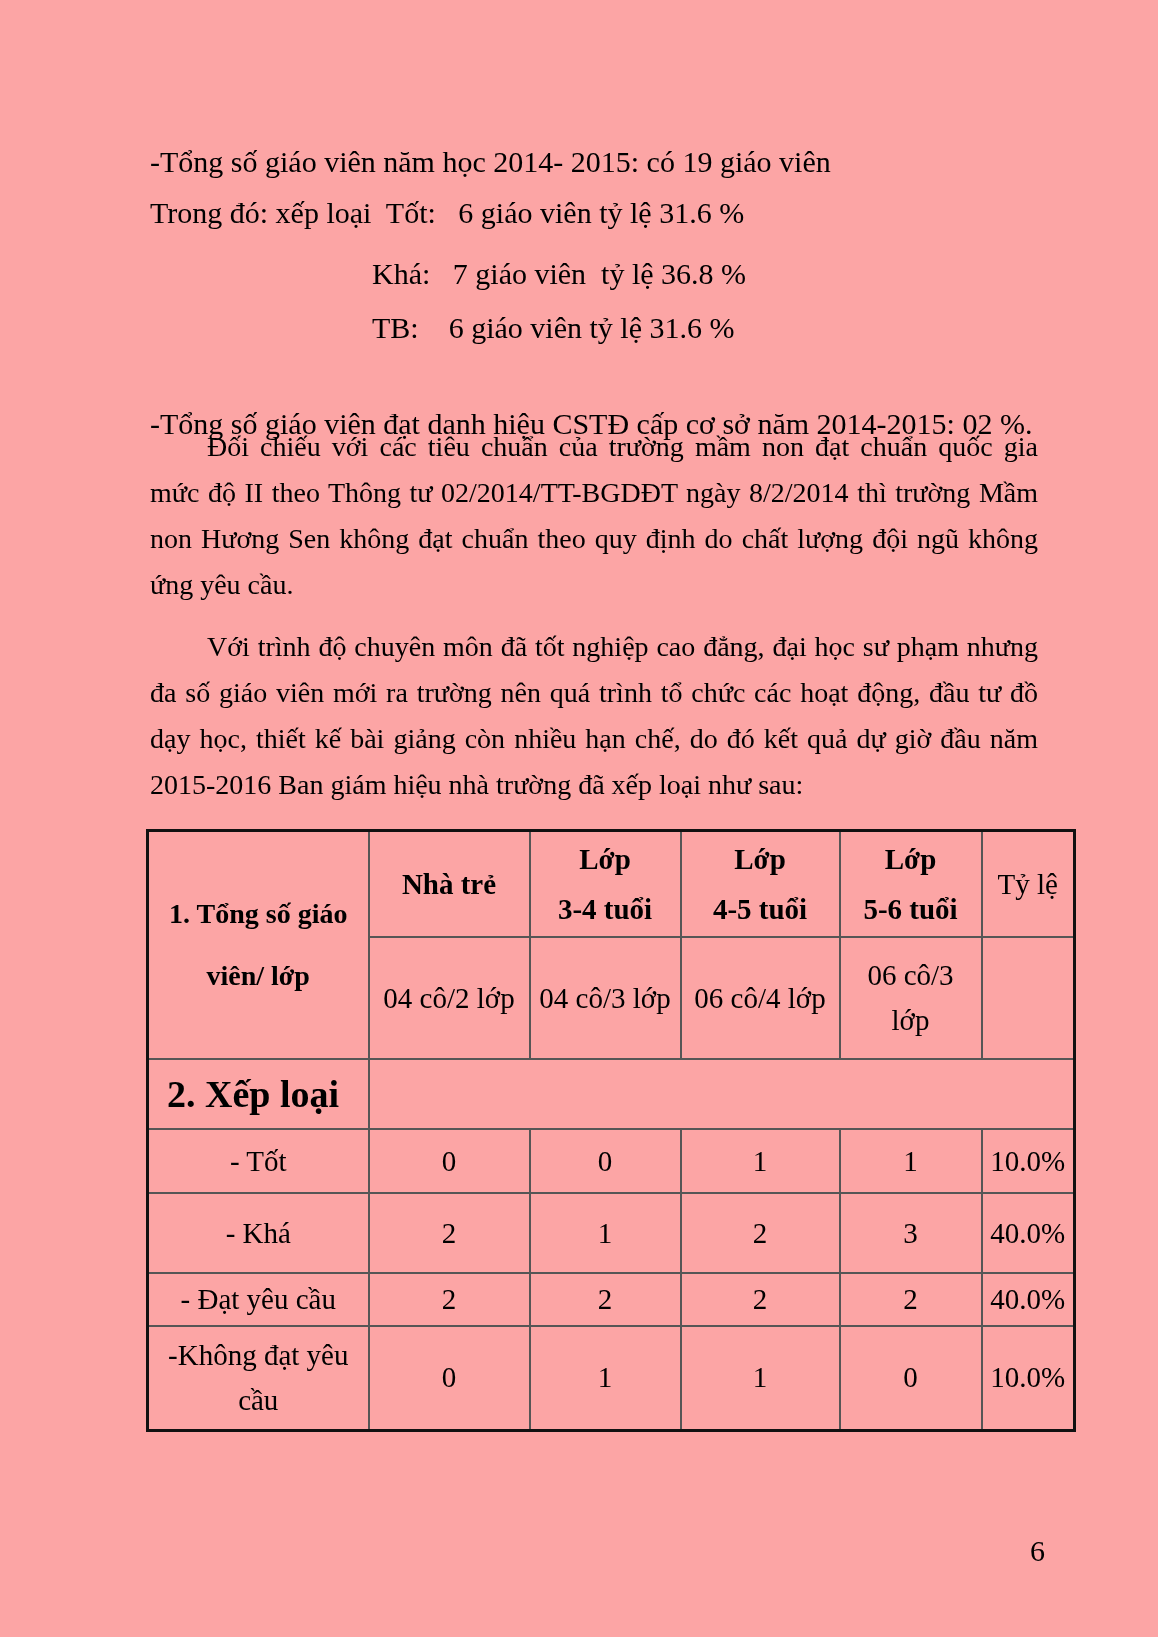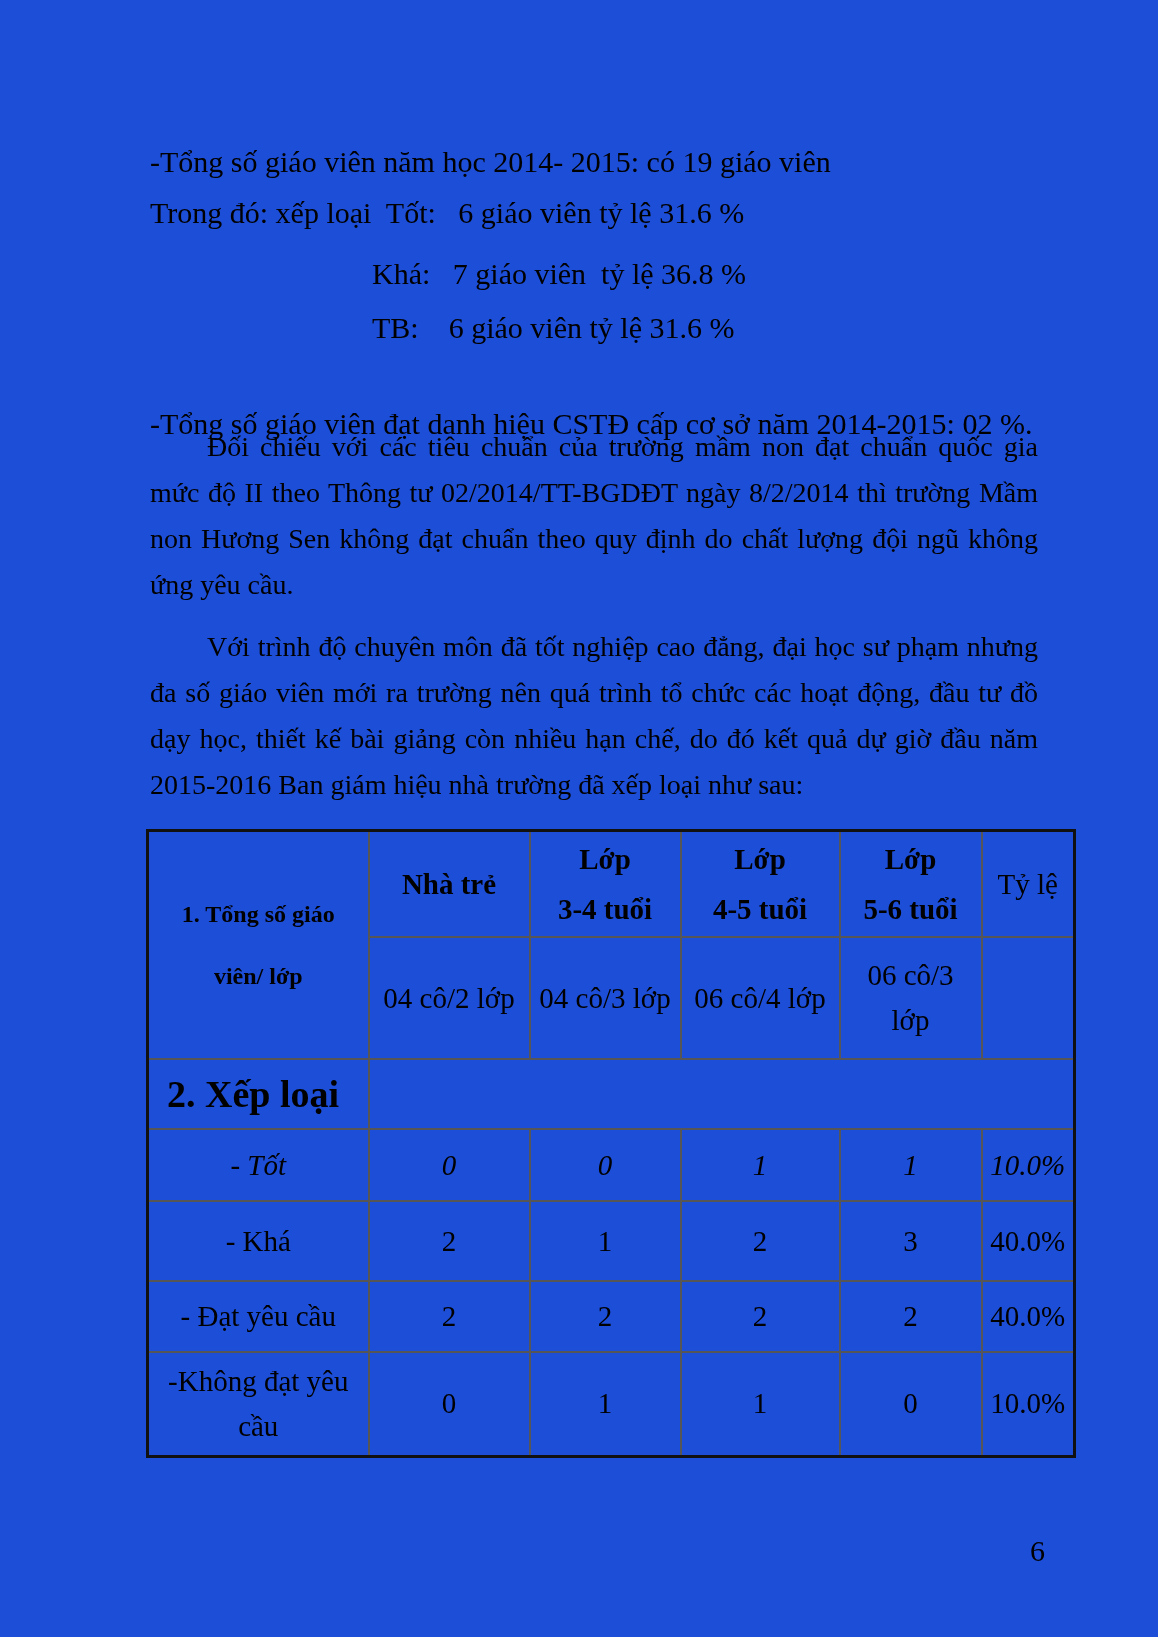--- a/index.html
+++ b/index.html
@@ -1,20 +1,20 @@
 <!DOCTYPE html>
 <html><head>
 <meta charset="utf-8">
 <style>
   html,body { margin:0; padding:0; background:#e8e8e8; }
   .page {
     position:relative;
     width:1158px; height:1637px;
     margin:0 auto;
-    background:#1d4ed8;
+    background:#fca5a5;
     font-family:"Liberation Serif","DejaVu Serif",serif;
     color:#000;
     font-size:30px;
     overflow:hidden;
   }
   .text-line {
     position:absolute;
     left:150px;
     white-space:pre;
     line-height:40px;
@@ -57,35 +57,35 @@
     vertical-align:middle;
     padding:2px 6px;
     font-size:29px;
     line-height:1.55;
     overflow:hidden;
   }
   .doc-table .bold { font-weight:normal; }
   .doc-table .col1-header {
     font-weight:bold;
     line-height:62px;
-    font-size:24px;
+    font-size:28px;
   }
   .doc-table .grp-title { font-weight:bold; line-height:50px; display:block; }
   .doc-table .section-label {
     text-align:left;
     padding-left:18px;
     font-weight:bold;
     font-size:38px;
   }
   tr.r-sub1 { height:98px; }
   tr.r-sub2 { height:122px; }
   tr.r-sec  { height:70px; }
-  tr.r-tot  { height:72px;font-style:italic; }
+  tr.r-tot  { height:64px; }
   tr.r-kha  { height:80px; }
-  tr.r-dat  { height:71px; }
+  tr.r-dat  { height:53px; }
   tr.r-khong{ height:104px; }
 
   .page-number {
     position:absolute;
     left:1030px; top:1534px;
     font-size:30px;
   }
 </style>
 </head>
 <body>

